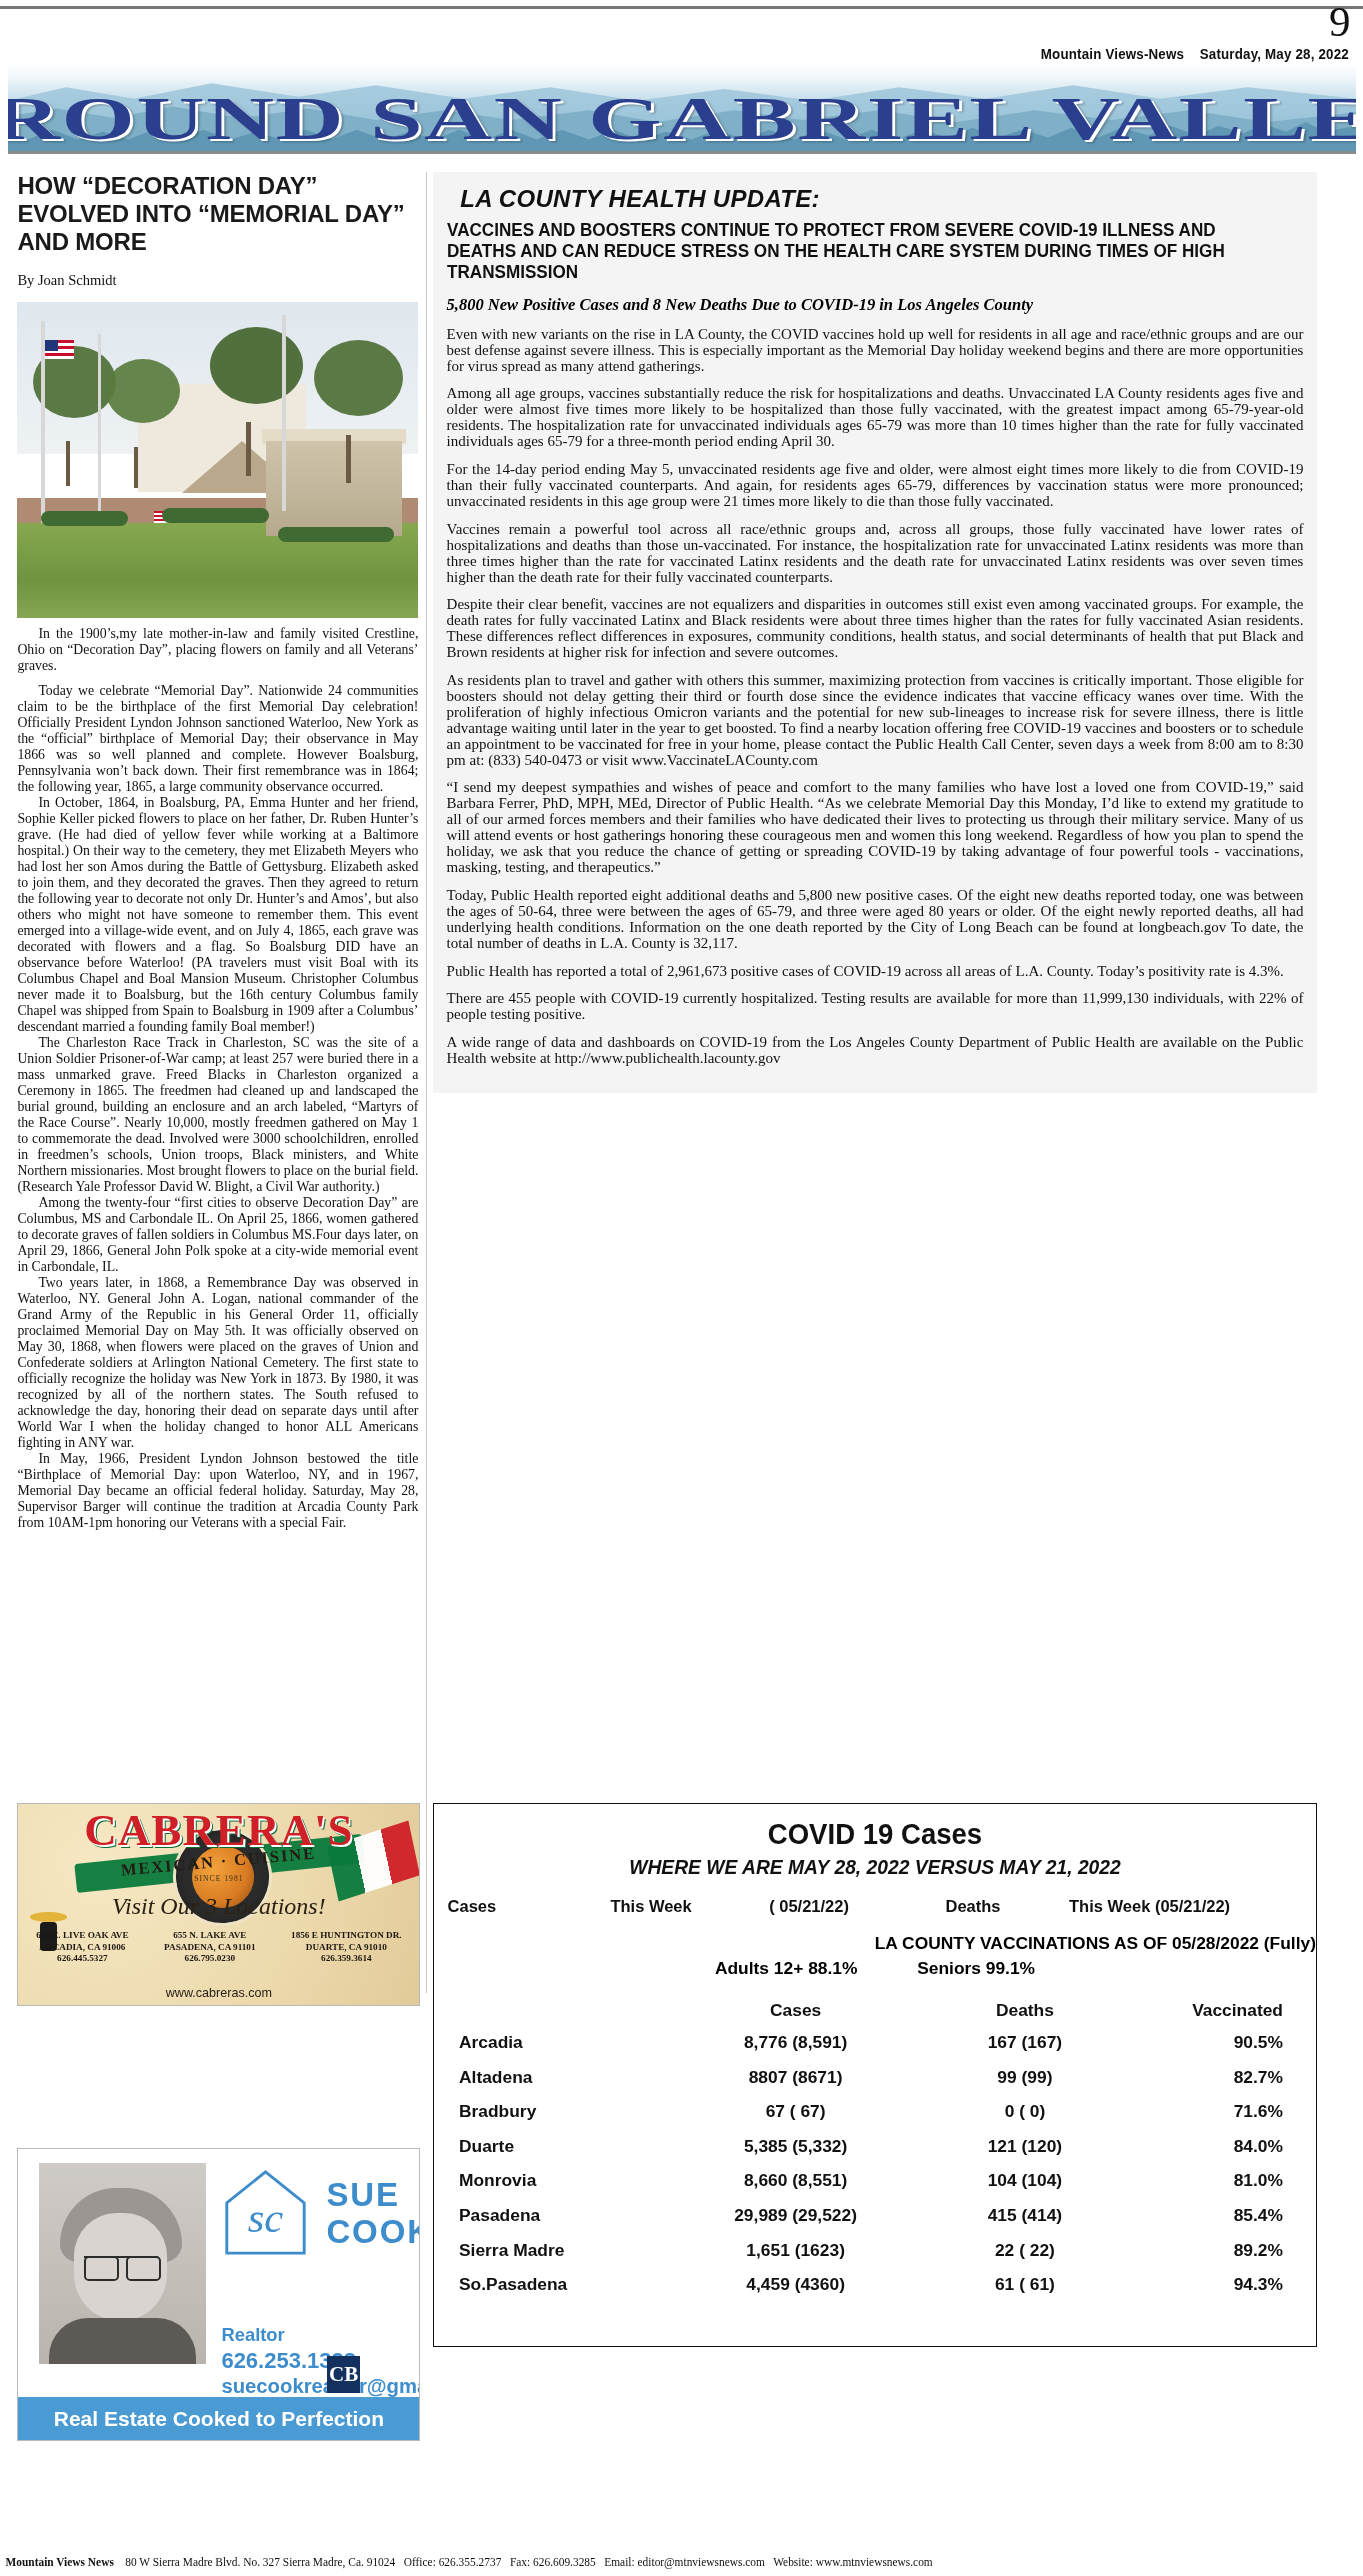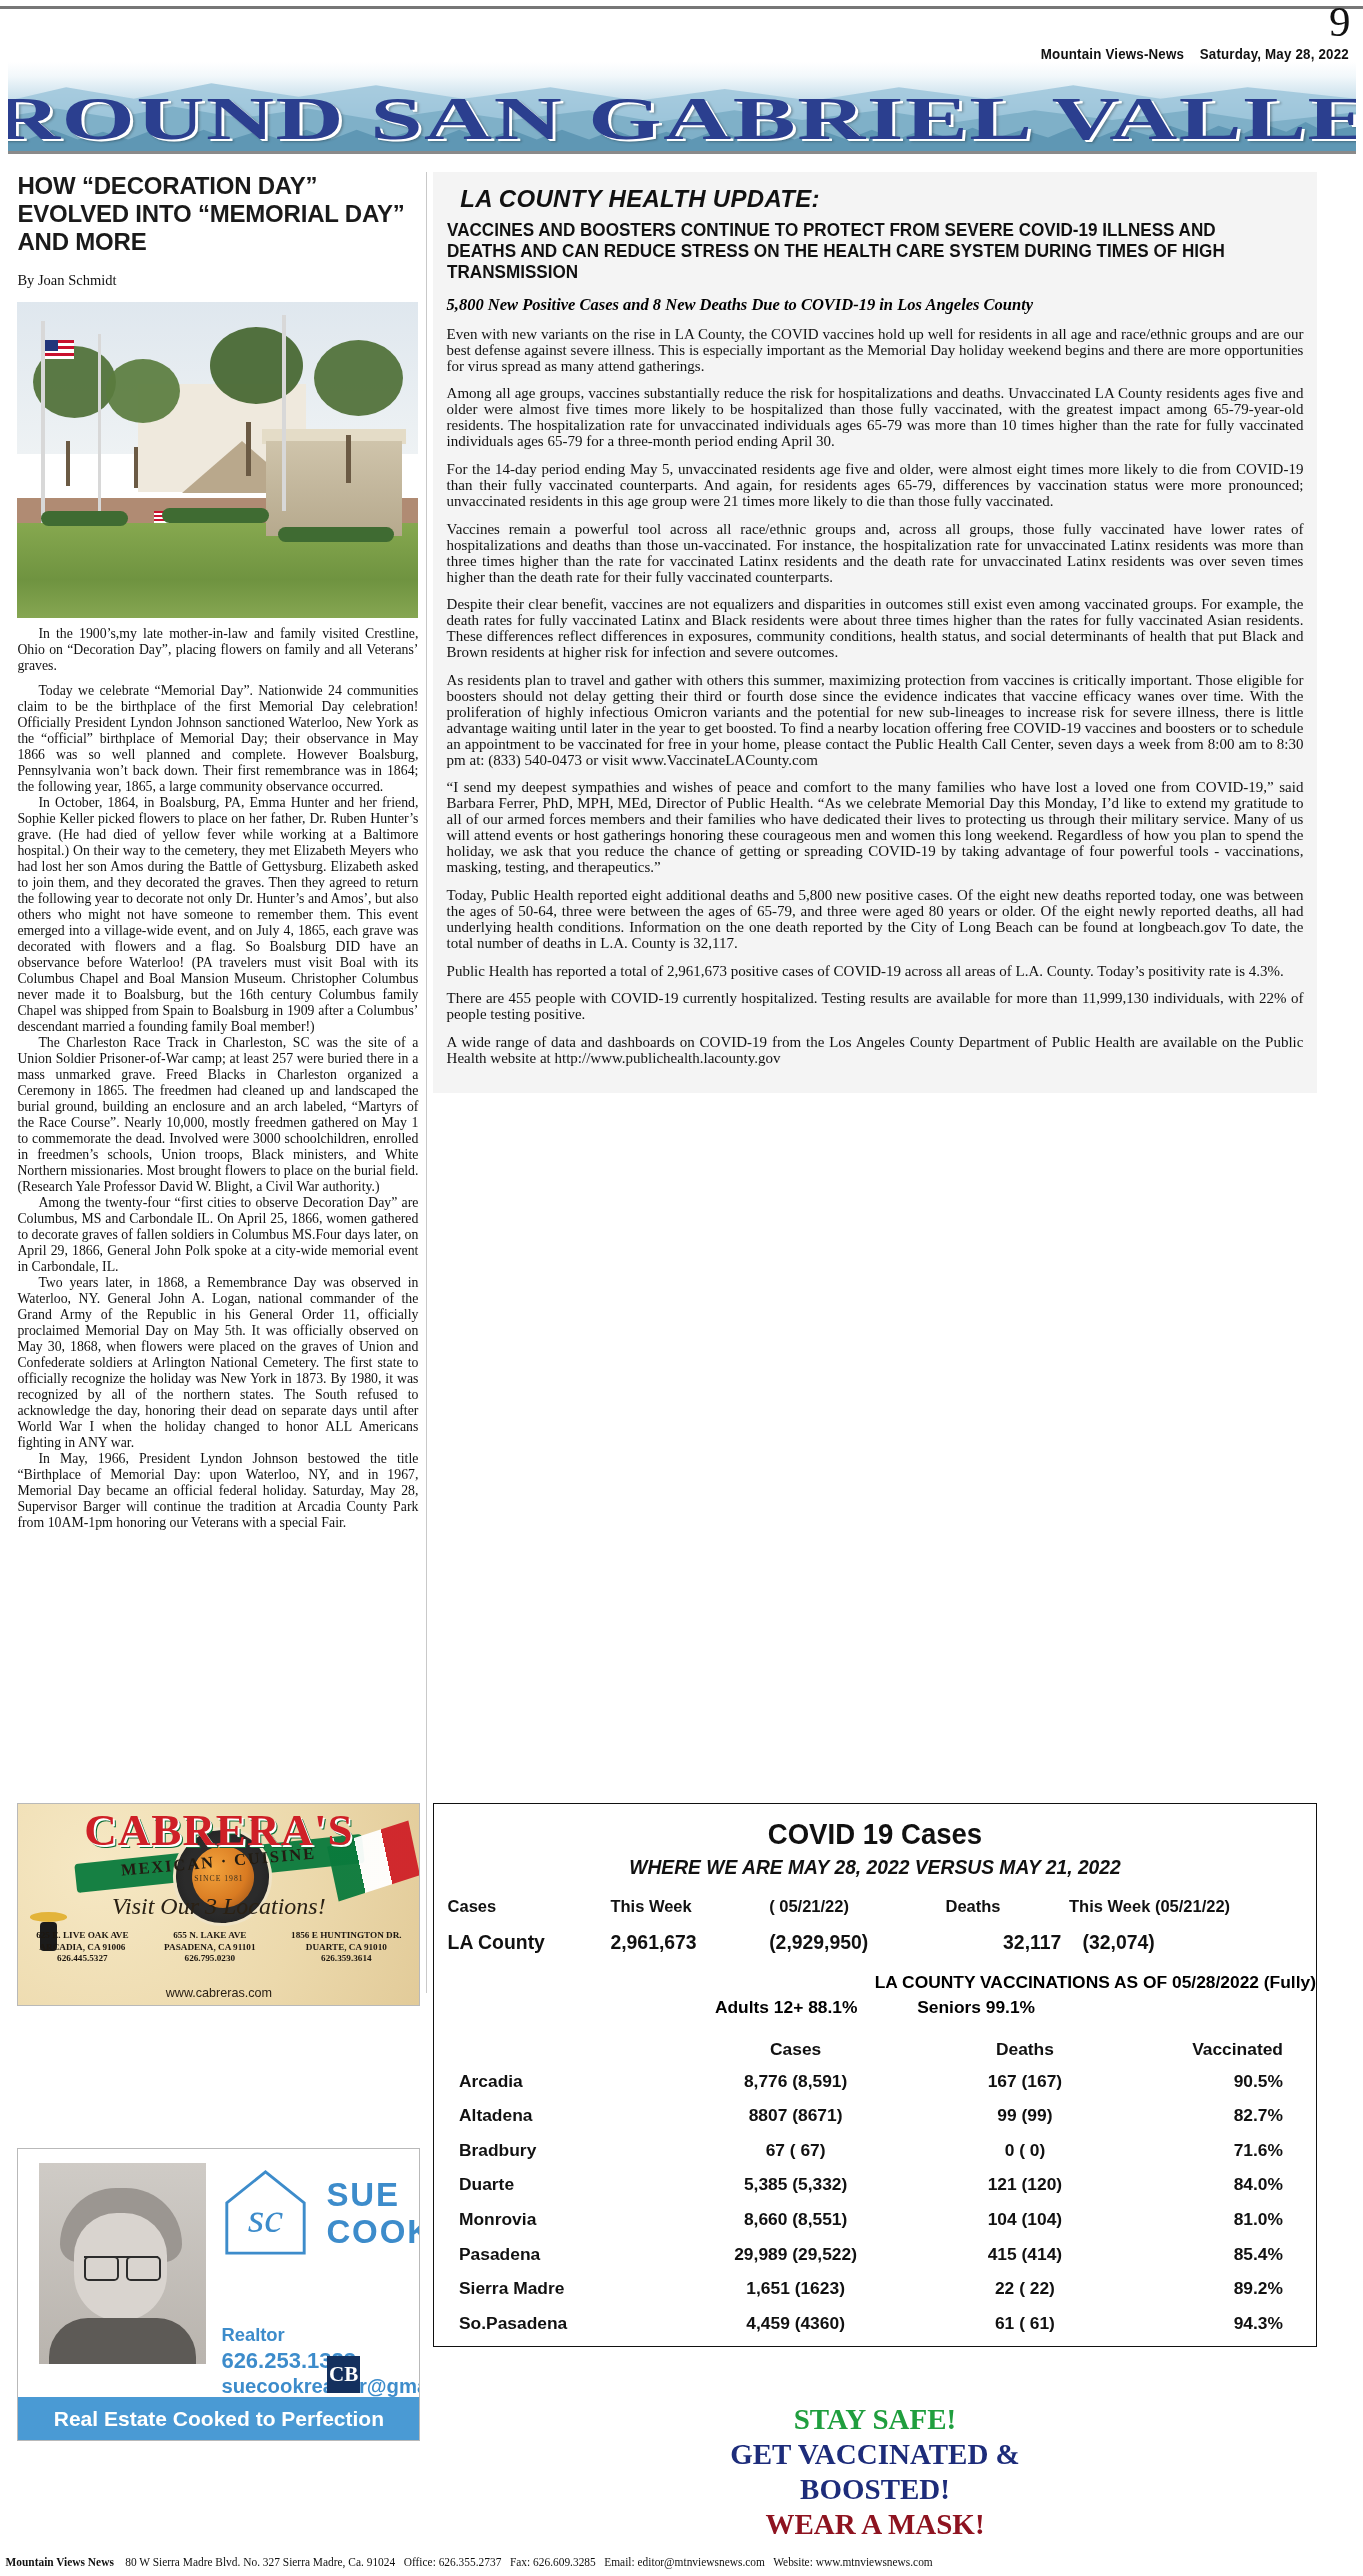--- a/index.html
+++ b/index.html
@@ -291,27 +291,20 @@
 
     <table>
       <tbody>
           <tr class="hdr-row">
         <td style="text-align:left;padding-left:13.6px;width:20%;">Cases</td>
         <td style="text-align:left;width:18%;">This Week</td>
         <td style="text-align:left;width:20%;">( 05/21/22)</td>
         <td style="text-align:left;width:14%;">Deaths</td>
         <td style="text-align:left;padding-right:9.7px;width:28%;">This Week (05/21/22)</td>
       </tr>
-      <tr class="la-row">
-        <td style="text-align:left;padding-left:13.6px;">LA County</td>
-        <td style="text-align:left;">2,961,673</td>
-        <td style="text-align:left;">(2,929,950)</td>
-        <td style="text-align:right;padding-right:7.7px;">32,117</td>
-        <td style="text-align:left;padding-left:13.6px;">(32,074)</td>
-      </tr>
     </tbody>
       </table>
 
     <div class="vax">LA COUNTY VACCINATIONS AS OF 05/28/2022 (Fully)</div>
     <div class="vax2">
       <span>Adults  12+   88.1%</span>
       <span style="width:50px;">&nbsp;</span>
       <span>Seniors 99.1%</span>
     </div>
 
@@ -368,26 +361,20 @@
       <tr class="t2r">
         <td class="c-city">So.Pasadena</td>
         <td class="c-cases">4,459   (4360)</td>
         <td class="c-deaths">61 ( 61)</td>
         <td class="c-vax">94.3%</td>
       </tr>
     </tbody>
       </table>
   </div>
 
-  <div class="safe">
-    <div class="l1">STAY SAFE!</div>
-    <div class="l2">GET VACCINATED &amp;</div>
-    <div class="l3">BOOSTED!</div>
-    <div class="l4">WEAR A MASK!</div>
-  </div>
 
   <div class="footer">
     <b>Mountain Views News</b>&nbsp;&nbsp;&nbsp;
     <span>80 W Sierra Madre Blvd.  No. 327   Sierra Madre, Ca.  91024</span>&nbsp;&nbsp;
     <span>Office:  626.355.2737</span>&nbsp;&nbsp;
     <span>Fax:  626.609.3285</span>&nbsp;&nbsp;
     <span>Email:  editor@mtnviewsnews.com</span>&nbsp;&nbsp;
     <span>Website:  www.mtnviewsnews.com</span>
   </div>
 

